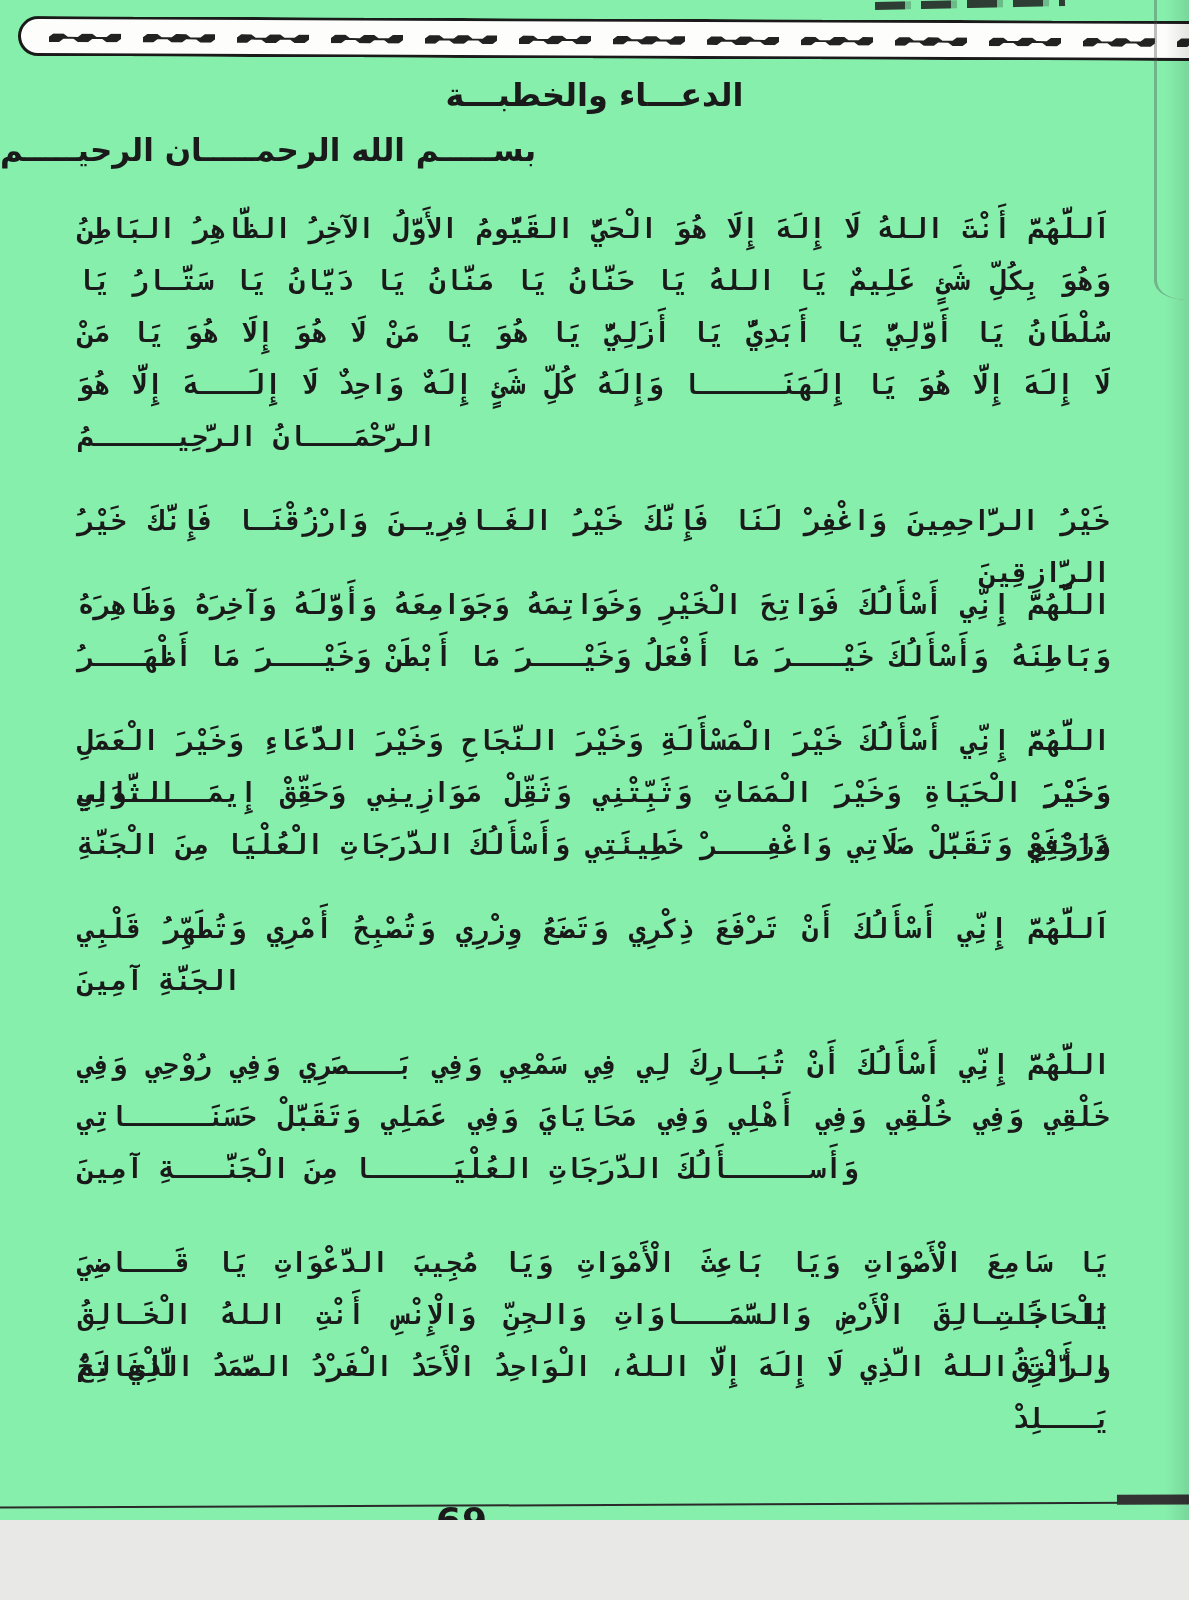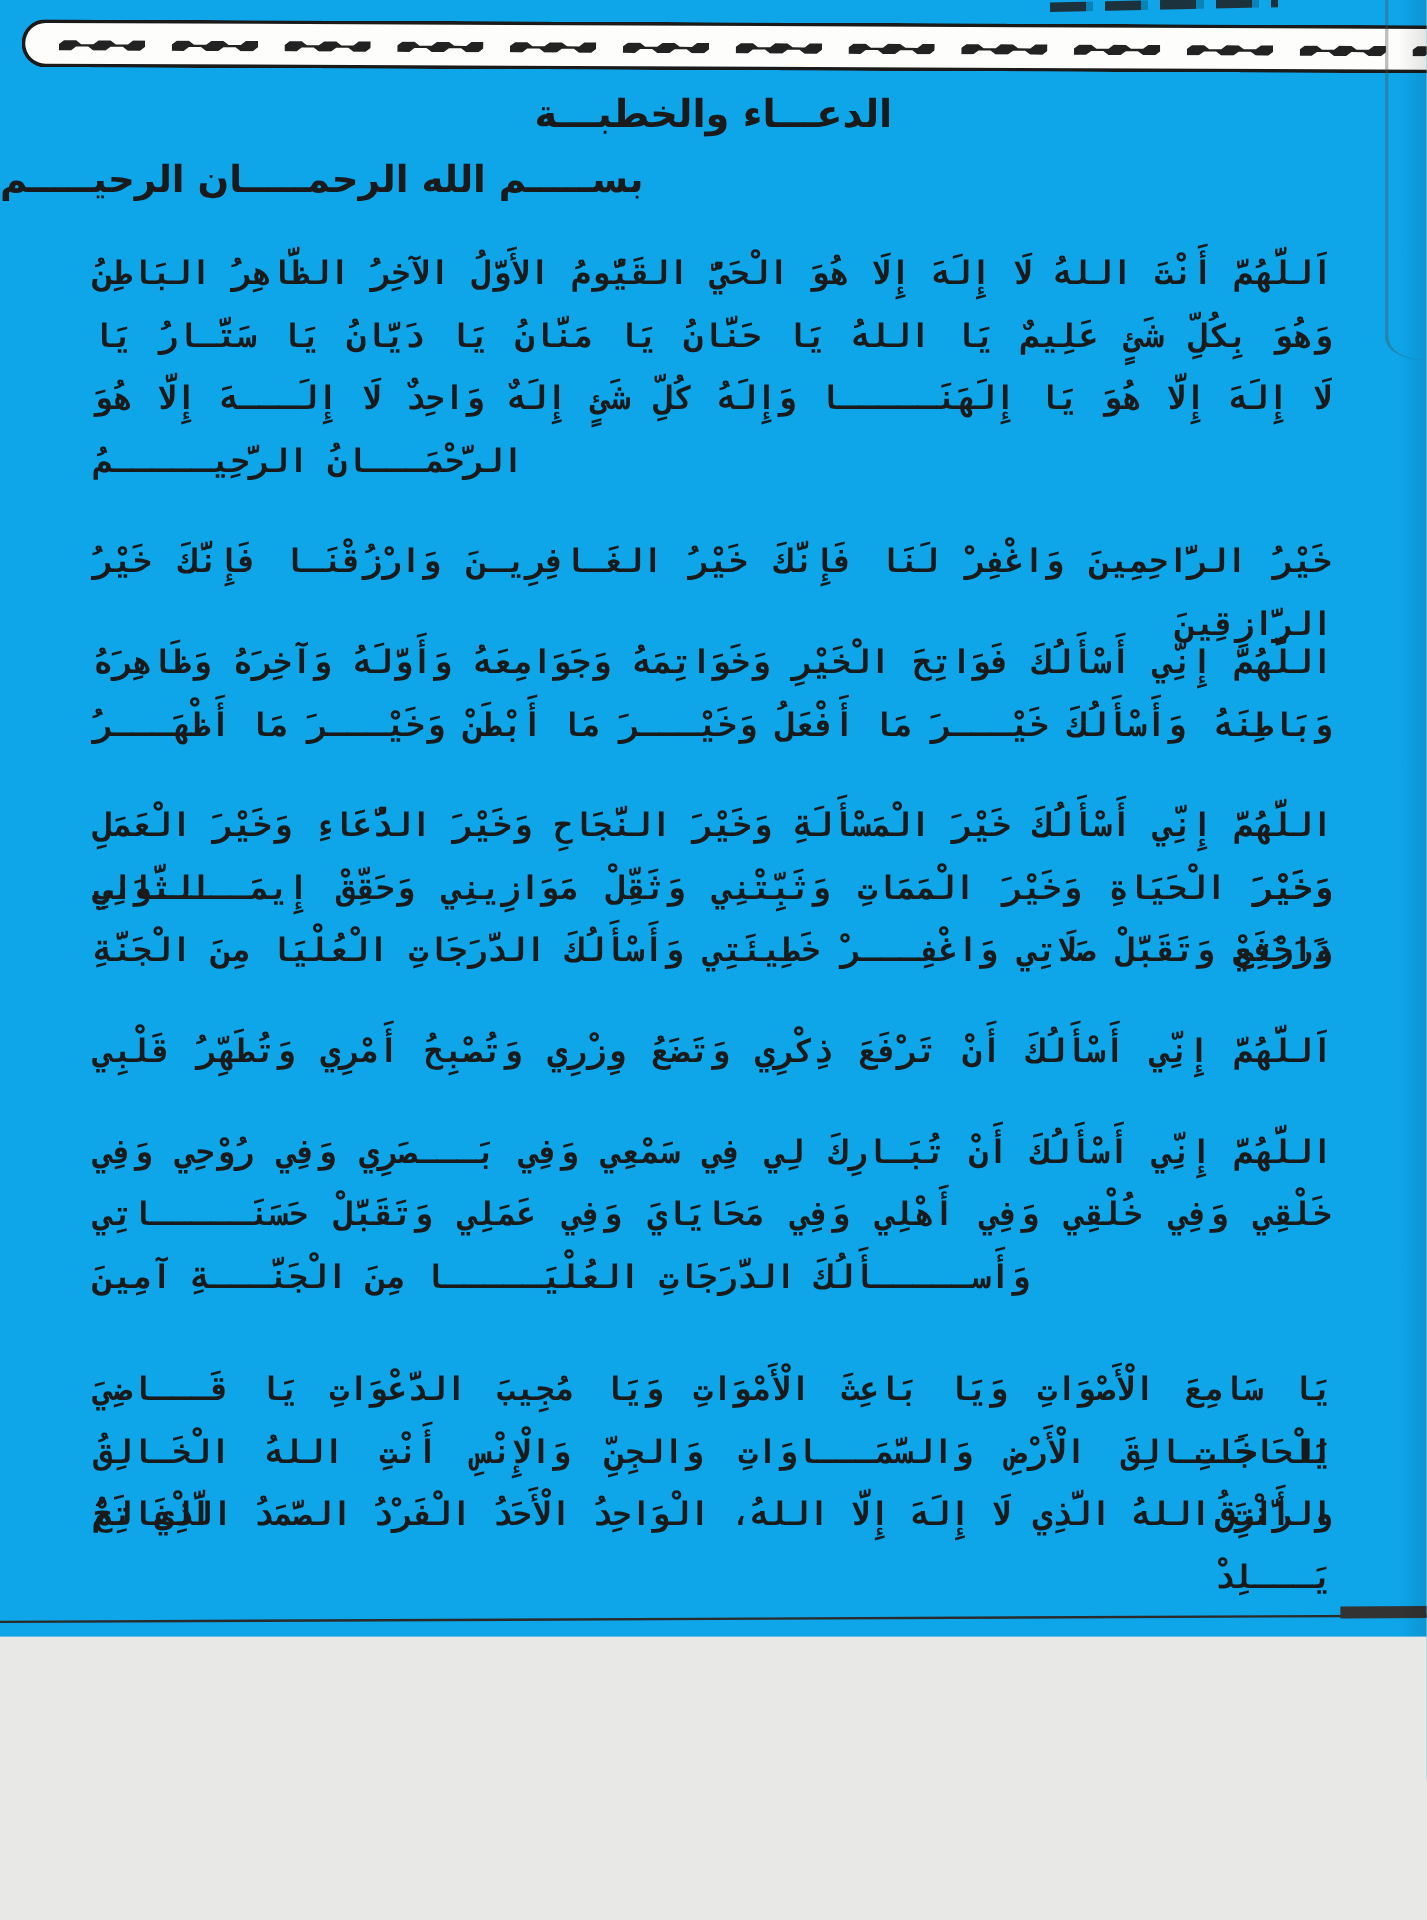--- a/index.html
+++ b/index.html
@@ -1,20 +1,20 @@
 <!DOCTYPE html>
 <html lang="ar"><head>
 <meta charset="utf-8">
 <style>
   html,body{margin:0;padding:0;background:#e8e8e6;}
   .page{
     position:relative;
-    width:1189px;height:1364px;
+    width:1189px;height:1520px;
     margin:0 auto;
-    background:#0ea5e9;
+    background:#86efac;
     overflow:hidden;
     font-family:"DejaVu Sans", sans-serif;
     color:#1a1a1a;
   }
   
   .band{
     position:absolute;top:16px;left:18px;right:-8px;height:40px;
     border:3px solid #1a1a1a;border-right:none;
     border-radius:20px 0 0 20px;
     display:flex;align-items:center;gap:22px;
@@ -104,20 +104,21 @@
   <div class="page-curl"></div>
 
   <div class="page-title">الدعـــاء والخطبـــة</div>
   <div class="bismillah">بســـــم الله الرحمـــــان الرحيـــــم</div>
 
   <div class="content">
 
     <div class="para">
       <div class="tline l-j">اَللَّهُمَّ أَنْتَ اللهُ لَا إِلَهَ إِلَا هُوَ الْحَيُّ القَيُّومُ الأَوَّلُ الآخِرُ الظَّاهِرُ البَاطِنُ</div>
       <div class="tline l-j">وَهُوَ بِكُلِّ شَئٍ عَلِيمٌ يَا اللهُ يَا حَنَّانُ يَا مَنَّانُ يَا دَيَّانُ يَا سَتَّـارُ يَا</div>
+      <div class="tline l-j">سُلْطَانُ يَا أَوَّلِيُّ يَا أَبَدِيُّ يَا أَزَلِيُّ يَا هُوَ يَا مَنْ لَا هُوَ إِلَا هُوَ يَا مَنْ</div>
       <div class="tline l-j">لَا إِلَهَ إِلَّا هُوَ يَا إِلَهَنَـــــا وَإِلَهُ كُلِّ شَئٍ إِلَهٌ وَاحِدٌ لَا إِلَـــهَ إِلَّا هُوَ</div>
       <div class="tline l-r">الرَّحْمَـــانُ الرَّحِيـــــمُ</div>
     </div>
 
     <div class="para">
       <div class="tline l-j">خَيْرُ الرَّاحِمِينَ وَاغْفِرْ لَنَا فَإِنَّكَ خَيْرُ الغَـافِرِيـنَ وَارْزُقْنَـا فَإِنَّكَ خَيْرُ الرَّازِقِينَ</div>
     </div>
 
     <div class="para">
       <div class="tline l-j">اللَّهُمَّ إِنِّي أَسْأَلُكَ فَوَاتِحَ الْخَيْرِ وَخَوَاتِمَهُ وَجَوَامِعَهُ وَأَوَّلَهُ وَآخِرَهُ وَظَاهِرَهُ وَبَاطِنَهُ</div>
@@ -125,20 +126,21 @@
     </div>
 
     <div class="para">
       <div class="tline l-j">اللَّهُمَّ إِنِّي أَسْأَلُكَ خَيْرَ الْمَسْأَلَةِ وَخَيْرَ النَّجَاحِ وَخَيْرَ الدُّعَاءِ وَخَيْرَ الْعَمَلِ وَخَيْرَ الثَّوَابِ</div>
       <div class="tline l-j">وَخَيْرَ الْحَيَاةِ وَخَيْرَ الْمَمَاتِ وَثَبِّتْنِي وَثَقِّلْ مَوَازِينِي وَحَقِّقْ إِيمَـــــانِي وَارْفَعْ</div>
       <div class="tline l-j">دَرَجَتِي وَتَقَبَّلْ صَلَاتِي وَاغْفِـــرْ خَطِيئَتِي وَأَسْأَلُكَ الدَّرَجَاتِ الْعُلْيَا مِنَ الْجَنَّةِ</div>
     </div>
 
     <div class="para">
       <div class="tline l-j">اَللَّهُمَّ إِنِّي أَسْأَلُكَ أَنْ تَرْفَعَ ذِكْرِي وَتَضَعُ وِزْرِي وَتُصْبِحُ أَمْرِي وَتُطَهِّرُ قَلْبِي</div>
+      <div class="tline l-r pr-55">الجَنَّةِ آمِينَ</div>
     </div>
 
     <div class="para para-6">
       <div class="tline l-j">اللَّهُمَّ إِنِّي أَسْأَلُكَ أَنْ تُبَـارِكَ لِي فِي سَمْعِي وَفِي بَـــصَرِي وَفِي رُوْحِي وَفِي</div>
       <div class="tline l-j">خَلْقِي وَفِي خُلْقِي وَفِي أَهْلِي وَفِي مَحَايَايَ وَفِي عَمَلِي وَتَقَبَّلْ حَسَنَـــــاتِي</div>
       <div class="tline l-r">وَأَســـــأَلُكَ الدَّرَجَاتِ العُلْيَـــــا مِنَ الْجَنَّـــةِ آمِينَ</div>
     </div>
 
     <div class="para para-7">
       <div class="tline l-j">يَا سَامِعَ الْأَصْوَاتِ وَيَا بَاعِثَ الْأَمْوَاتِ وَيَا مُجِيبَ الدَّعْوَاتِ يَا قَـــاضِيَ الْحَاجَاتِ</div>

